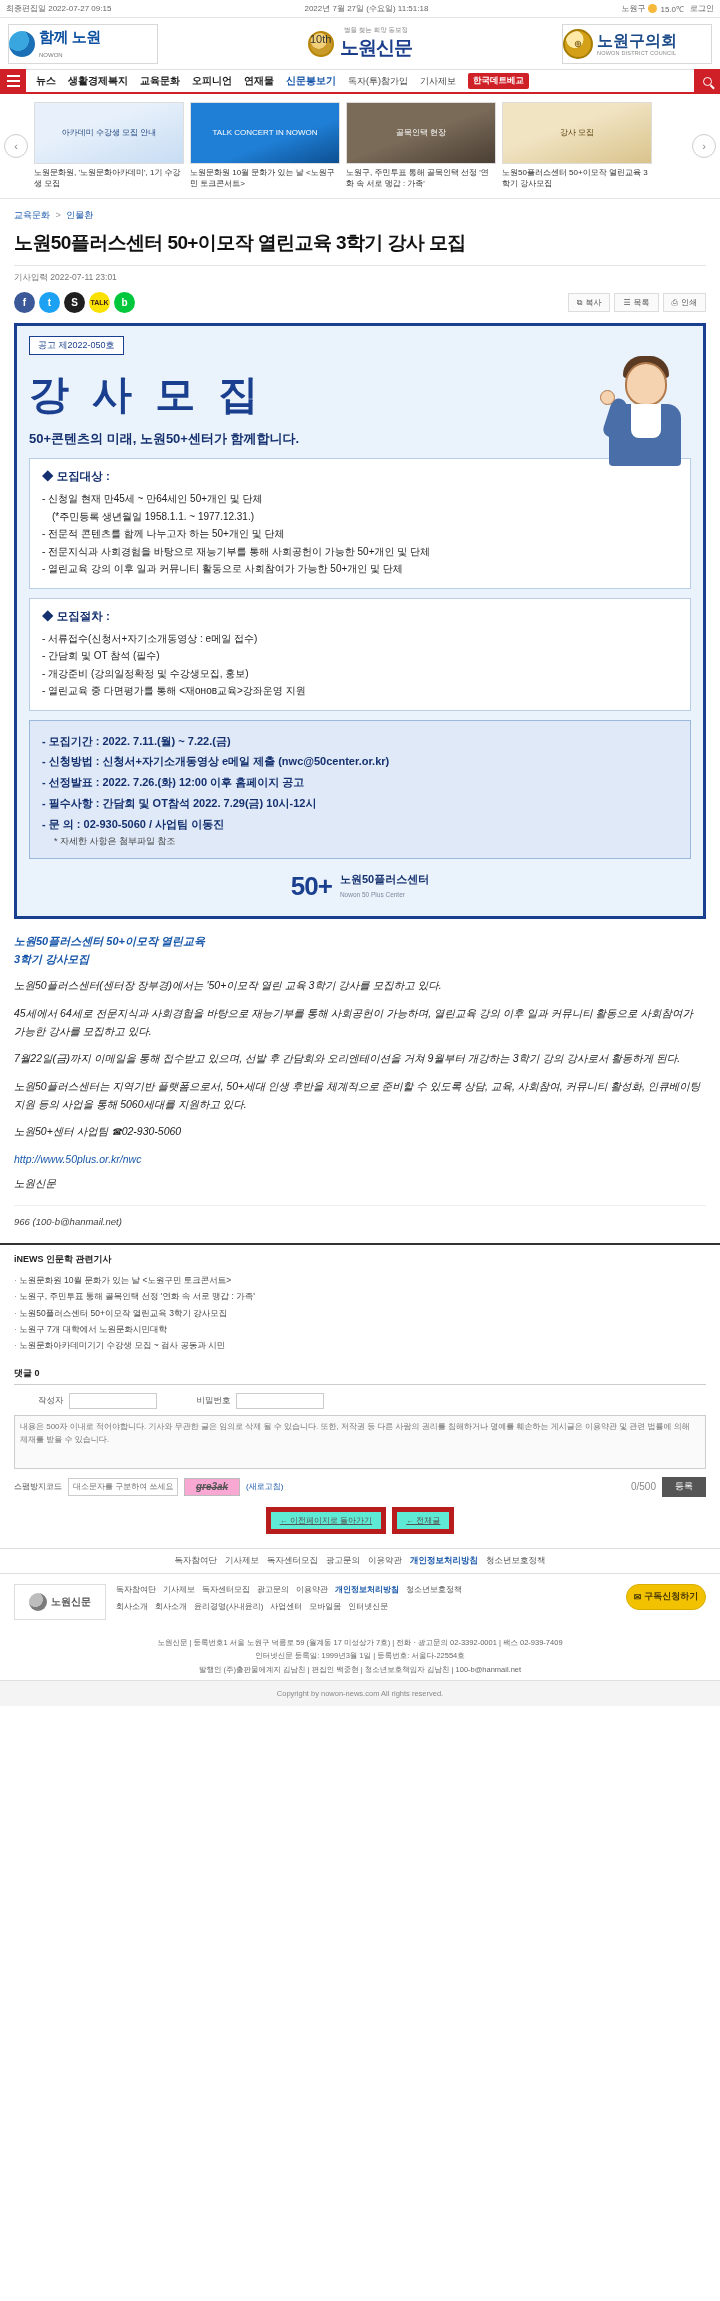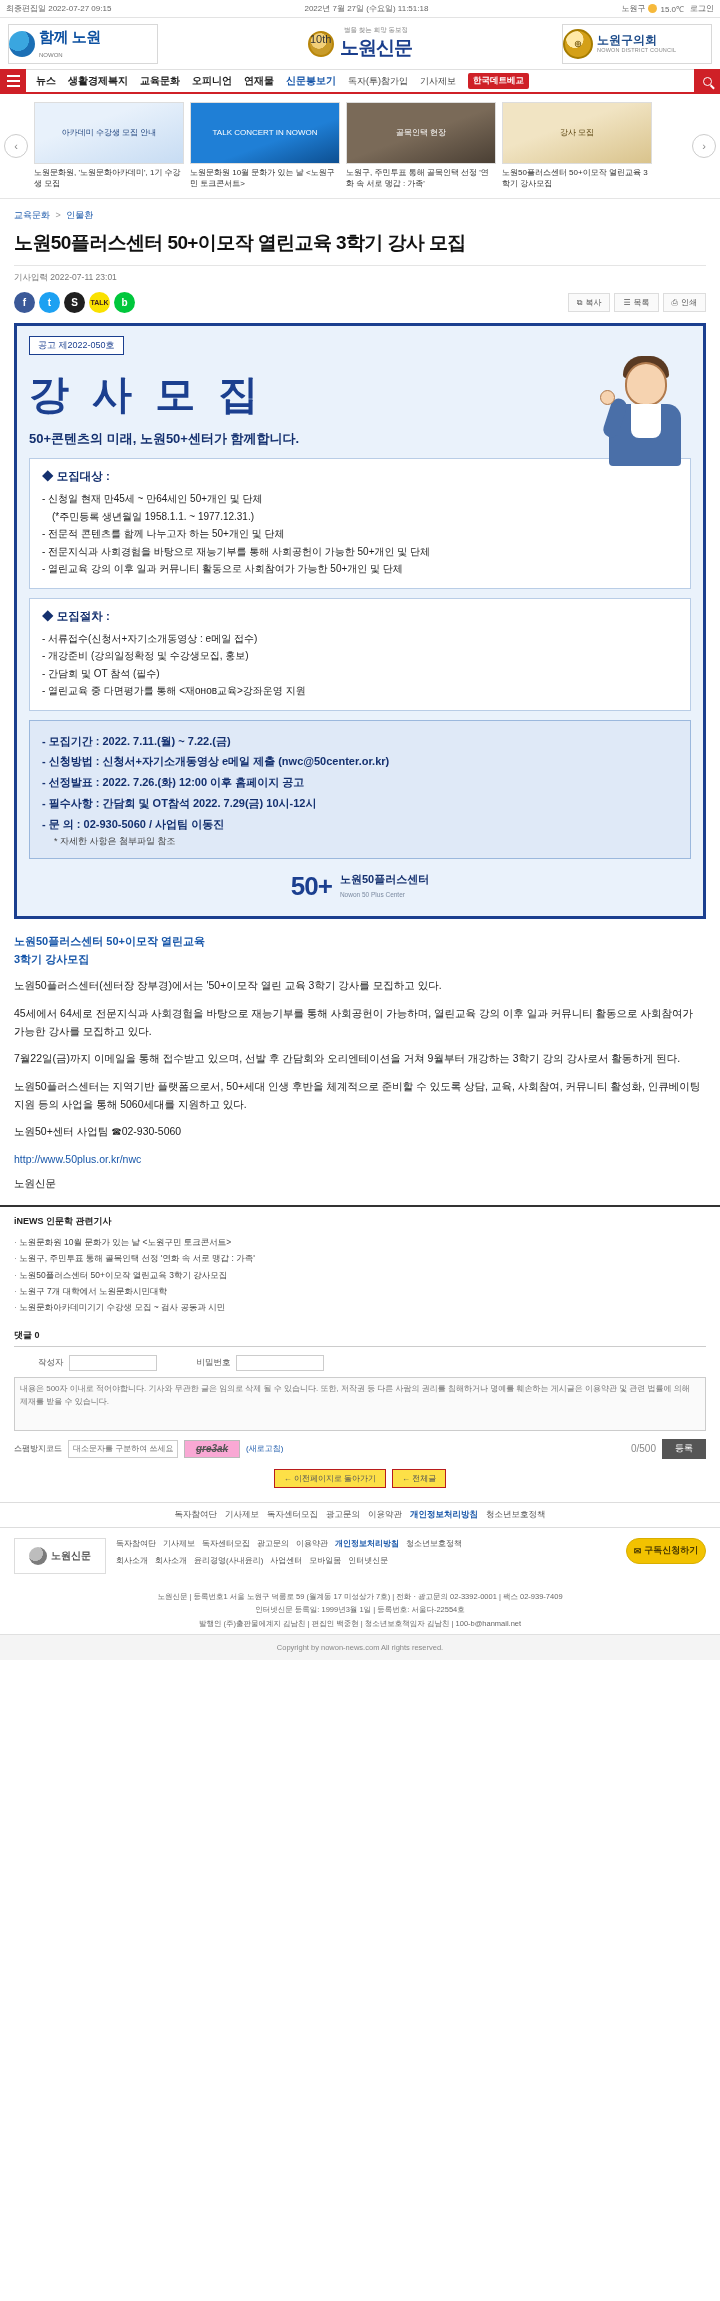--- a/index.html
+++ b/index.html
@@ -58,21 +58,21 @@
   .logo-mark-gold {
     width: 26px; height: 26px; border-radius: 50%;
     background: radial-gradient(circle at 40% 35%, #f2d07a 0 40%, #c89b2a 42% 100%);
     border: 2px solid #b8860b;
   }
   .logo-text-blue { font-size: 15px; font-weight: bold; color: #0b4fa0; letter-spacing: -0.5px; }
   .logo-text-sub { font-size: 6px; color: #777; letter-spacing: 0; }
   .paper-title { font-size: 19px; font-weight: bold; color: #1a3e8c; letter-spacing: -1px; }
   .paper-sub { font-size: 6.5px; color: #888; text-align: center; }
   .council-block { text-align: left; line-height: 1.2; }
-  .council-title { font-size: 12px; font-weight: bold; color: #1c4b8a; }
+  .council-title { font-size: 16px; font-weight: bold; color: #1c4b8a; }
   .council-en { font-size: 5.5px; color: #888; letter-spacing: 0.2px; }
   .medal {
     width: 30px; height: 30px; border-radius: 50%;
     background: radial-gradient(circle at 38% 32%, #ffe9a6 0 35%, #d4a017 37% 100%);
     border: 2px solid #a67c00;
     display:flex; align-items:center; justify-content:center;
     font-size: 8px; color:#6b4d00; font-weight:bold;
   }
 
   
@@ -222,21 +222,21 @@
   .pb-note { font-size: 9px; color: #444; padding-left: 12px; }
   .poster-foot {
     display: flex; align-items: center; justify-content: center; gap: 8px; margin-top: 12px;
   }
   .foot-50 { font-size: 26px; font-weight: bold; color: #1b3f8f; letter-spacing: -1px; }
   .foot-names { line-height: 1.25; }
   .foot-kr { font-size: 11px; font-weight: bold; color: #14306f; }
   .foot-en { font-size: 6.5px; color: #7b8aa0; }
 
   
-  .bodywrap { padding: 0 14px; }
+  .bodywrap { padding: 0 14px; font-style: italic; }
   .body-head { font-size: 11px; font-weight: bold; color: #1756a9; line-height: 1.6; margin-bottom: 8px; }
   .body-p { font-size: 10.5px; color: #222; line-height: 1.75; margin-bottom: 9px; }
   .body-sign { font-size: 10.5px; color: #222; margin-bottom: 14px; }
   .mailline { font-size: 9.5px; color: #444; border-top: 1px solid #eee; padding-top: 10px; margin-bottom: 16px;}
 
   
   .related { border-top: 2px solid #333; padding: 8px 14px 14px 14px; }
   .related-h { font-size: 9px; font-weight: bold; color: #222; margin-bottom: 6px; }
   .related li { list-style: none; font-size: 8.5px; color: #444; line-height: 1.9; }
   .related li::before { content: "· "; color: #888; }
@@ -269,22 +269,23 @@
     text-decoration: line-through;
   }
   .cm-refresh { font-size: 8px; color: #1756a9; }
   .cm-count { font-size: 10px; color: #888; margin-left: auto; text-align: center; }
   .cm-submit {
     width: 44px; height: 20px; background: #555; color: #fff; font-size: 9px;
     border: none; display: flex; align-items: center; justify-content: center;
   }
   .cm-links { display: flex; justify-content: center; gap: 6px; margin-top: 10px; }
   .cm-link {
-    border: 1px solid #b91c1c; background: #fde047; font-size: 8px; color: #555;
+    border: 5px solid #b91c1c; background: #5eead4; font-size: 8px; color: #555;
     padding: 3px 9px;
+    text-decoration: underline;
   }
 
   
   .footmenu {
     border-top: 1px solid #ddd; border-bottom: 1px solid #ddd;
     padding: 6px 0; display: flex; justify-content: center; gap: 8px; flex-wrap: wrap;
   }
   .footmenu span { font-size: 8.5px; color: #555; }
   .footmenu span.bold { font-weight: bold; color: #1756a9; }
   .footer {
@@ -457,22 +458,22 @@
         <div class="pb-line">- 신청일 현재 만45세 ~ 만64세인 50+개인 및 단체</div>
         <div class="pb-line indent">(*주민등록 생년월일 1958.1.1. ~ 1977.12.31.)</div>
         <div class="pb-line">- 전문적 콘텐츠를 함께 나누고자 하는 50+개인 및 단체</div>
         <div class="pb-line">- 전문지식과 사회경험을 바탕으로 재능기부를 통해 사회공헌이 가능한 50+개인 및 단체</div>
         <div class="pb-line">- 열린교육 강의 이후 일과 커뮤니티 활동으로 사회참여가 가능한 50+개인 및 단체</div>
       </div>
 
       <div class="poster-box">
         <div class="pb-title">모집절차 :</div>
         <div class="pb-line">- 서류접수(신청서+자기소개동영상 : e메일 접수)</div>
+        <div class="pb-line">- 간담회 및 OT 참석 (필수)</div>
         <div class="pb-line">- 개강준비 (강의일정확정 및 수강생모집, 홍보)</div>
-        <div class="pb-line">- 간담회 및 OT 참석 (필수)</div>
         <div class="pb-line">- 열린교육 중 다면평가를 통해 &lt;재онов교육&gt;강좌운영 지원</div>
       </div>
 
 
       <div class="poster-box alt">
         <div class="pb-strong">- 모집기간 : 2022. 7.11.(월) ~ 7.22.(금)</div>
         <div class="pb-strong">- 신청방법 : 신청서+자기소개동영상 e메일 제출 (nwc@50center.or.kr)</div>
         <div class="pb-strong">- 선정발표 : 2022. 7.26.(화) 12:00 이후 홈페이지 공고</div>
         <div class="pb-strong">- 필수사항 : 간담회 및 OT참석  2022. 7.29(금) 10시-12시</div>
         <div class="pb-strong">- 문      의 : 02-930-5060 / 사업팀 이동진</div>
@@ -493,20 +494,21 @@
         <div>노원50플러스센터 50+이모작 열린교육</div>
         <div>3학기 강사모집</div>
       </div>
       <p class="body-p">노원50플러스센터(센터장 장부경)에서는 '50+이모작 열린 교육 3학기 강사를 모집하고 있다.</p>
       <p class="body-p">45세에서 64세로 전문지식과 사회경험을 바탕으로 재능기부를 통해 사회공헌이 가능하며, 열린교육 강의 이후 일과 커뮤니티 활동으로 사회참여가 가능한 강사를 모집하고 있다.</p>
       <p class="body-p">7월22일(금)까지 이메일을 통해 접수받고 있으며, 선발 후 간담회와 오리엔테이션을 거쳐 9월부터 개강하는 3학기 강의 강사로서 활동하게 된다.</p>
       <p class="body-p">노원50플러스센터는 지역기반 플랫폼으로서, 50+세대 인생 후반을 체계적으로 준비할 수 있도록 상담, 교육, 사회참여, 커뮤니티 활성화, 인큐베이팅 지원 등의 사업을 통해 5060세대를 지원하고 있다.</p>
       <p class="body-p">노원50+센터 사업팀 ☎02-930-5060</p>
       <p class="body-p url" style="color:#1756a9;">http://www.50plus.or.kr/nwc</p>
       <p class="body-sign">노원신문</p>
+      <div class="mailline">966 (100-b@hanmail.net)</div>
     </div>
   </div>
 
   <div class="related">
     <div class="related-h">iNEWS 인문학 관련기사</div>
     <ul>
       <li>노원문화원 10월 문화가 있는 날 &lt;노원구민 토크콘서트&gt;</li>
       <li>노원구, 주민투표 통해 골목인택 선정 '연화 속 서로 맹갑 : 가족'</li>
       <li>노원50플러스센터 50+이모작 열린교육 3학기 강사모집</li>
       <li>노원구 7개 대학에서 노원문화시민대학</li>

